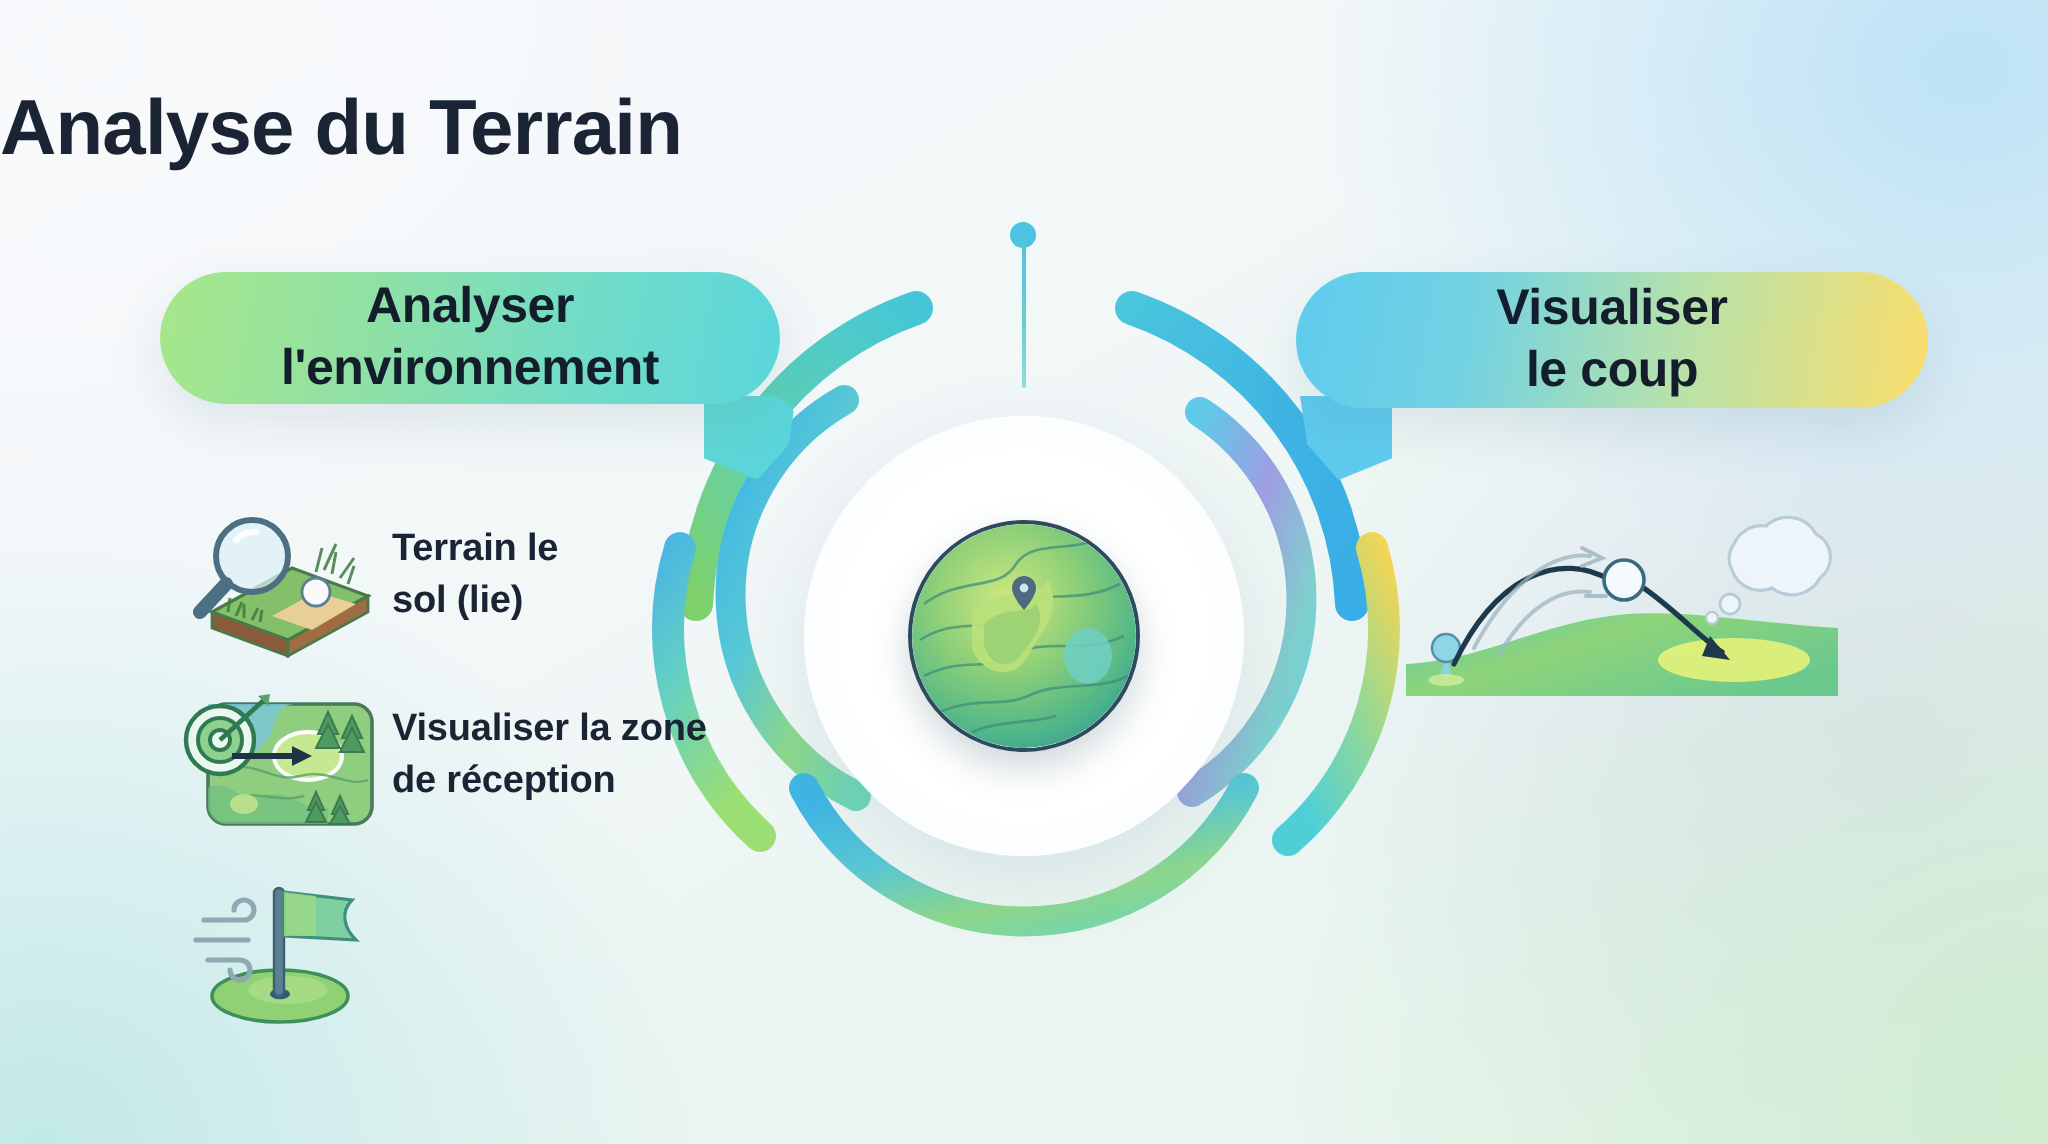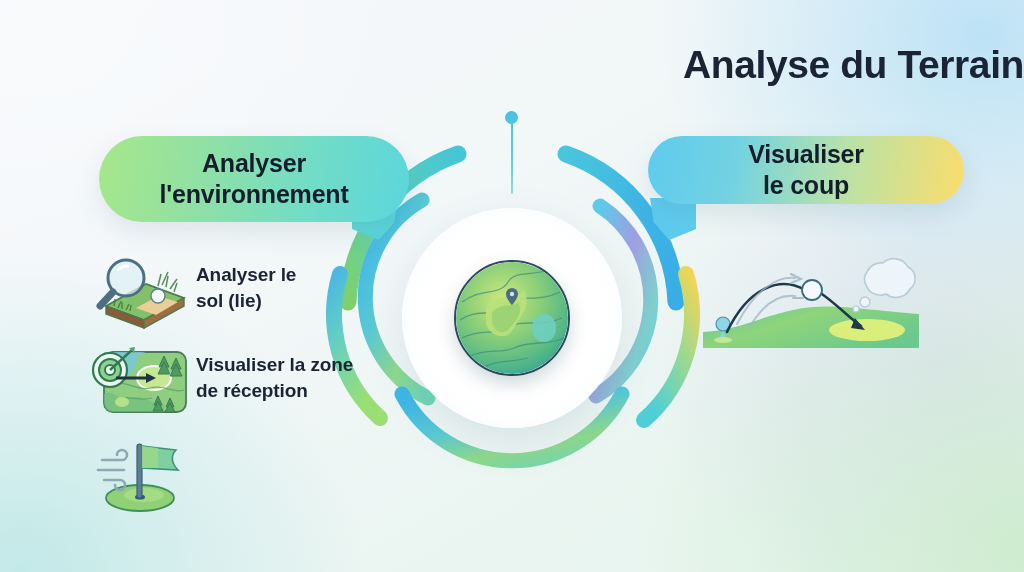--- a/index.html
+++ b/index.html
@@ -27,26 +27,25 @@
       radial-gradient(ellipse 500px 400px at 4% 4%,    rgba(248,250,252,1) 0%, rgba(248,250,252,0) 70%),
       linear-gradient(150deg, #f6f8fb 0%, #f2f7f8 40%, #eaf5f1 70%, #e9f5ef 100%);
   }
 
   
   .title {
     position: absolute;
     left: 0;
     right: 0;
     top: 43px;
-    text-align: right;
+    text-align: left;
     font-size: 39px;
     font-weight: 700;
     letter-spacing: -0.4px;
     color: #1b2434;
-    padding-left: 40px;
   }
 
   
   .stem {
     position: absolute;
     left: 511px;
     top: 112px;
     width: 2px;
     height: 82px;
     background: linear-gradient(180deg, #4fc3dd 0%, #63cfd4 60%, rgba(120,210,200,0.75) 100%);
@@ -75,24 +74,24 @@
     font-size: 25px;
     font-weight: 700;
     line-height: 1.25;
     text-align: center;
     color: #141d2b;
     letter-spacing: -0.2px;
     white-space: pre-line;
   }
 
   .pill-left {
-    left: 99px;
+    left: 80px;
     top: 136px;
     width: 310px;
-    height: 86px;
+    height: 66px;
     background: linear-gradient(100deg, #a7e78a 0%, #8fe0a6 35%, #71dcc7 68%, #5bd6dd 100%);
   }
   .pill-left-tail {
     position: absolute;
     left: 352px;
     top: 198px;
     width: 46px;
     height: 42px;
     background: linear-gradient(120deg, #63d8d2 0%, #57d4dd 100%);
     border-bottom-right-radius: 26px 30px;
@@ -327,21 +326,21 @@
               <path d="M42 57 l1 -6"></path>
           </g>
 
           <circle cx="70" cy="42" r="7" fill="#f7f9fb" stroke="#5d7f8f" stroke-width="1.4"></circle>
 
           <circle cx="38" cy="24" r="18" fill="#dcf0f6" fill-opacity="0.75" stroke="#4c6f82" stroke-width="3"></circle>
           <path d="M25 38 L12 52" stroke="#4c6f82" stroke-width="7" stroke-linecap="round"></path>
           <path d="M30 16 a12 12 0 0 1 10 -4" stroke="#ffffff" stroke-width="3" fill="none" stroke-linecap="round" opacity="0.9"></path>
         </svg>
       </div>
-      <div class="list-text">Analyser le
+      <div class="list-text">Terrain le
 sol (lie)</div>
     </div>
 
     <div class="list-item">
       <div class="list-icon">
         <svg width="104" height="76" viewBox="0 0 104 76" aria-hidden="true">
           <rect x="16" y="8" width="82" height="60" rx="9" fill="#8fce7e" stroke="#4a7a5a" stroke-width="1.8"></rect>
           <path d="M16 30 C30 18 34 40 44 28 C52 18 48 8 60 8 L16 8 Z" fill="#7cc7d6" opacity="0.85"></path>
           <path d="M16 50 C26 44 30 58 44 54 C58 50 62 62 76 60 L76 68 L25 68 a9 9 0 0 1 -9 -9 Z" fill="#6fbf82" opacity="0.7"></path>
           <ellipse cx="66" cy="34" rx="17" ry="12" fill="#c6e890" stroke="#ffffff" stroke-width="2"></ellipse>

